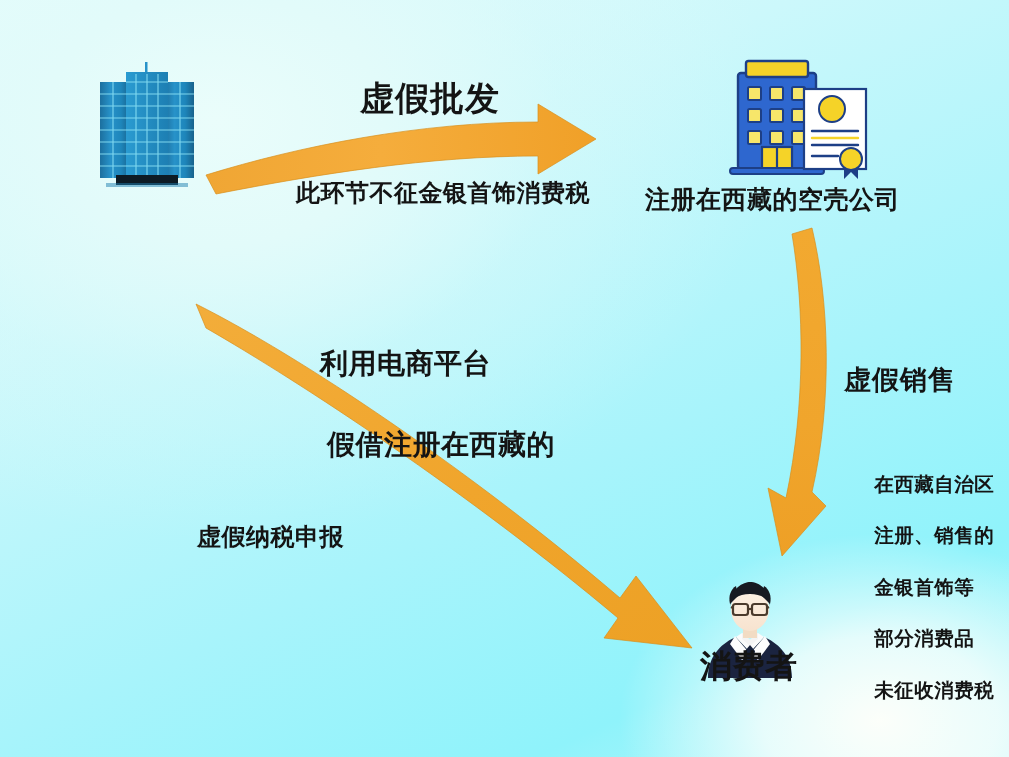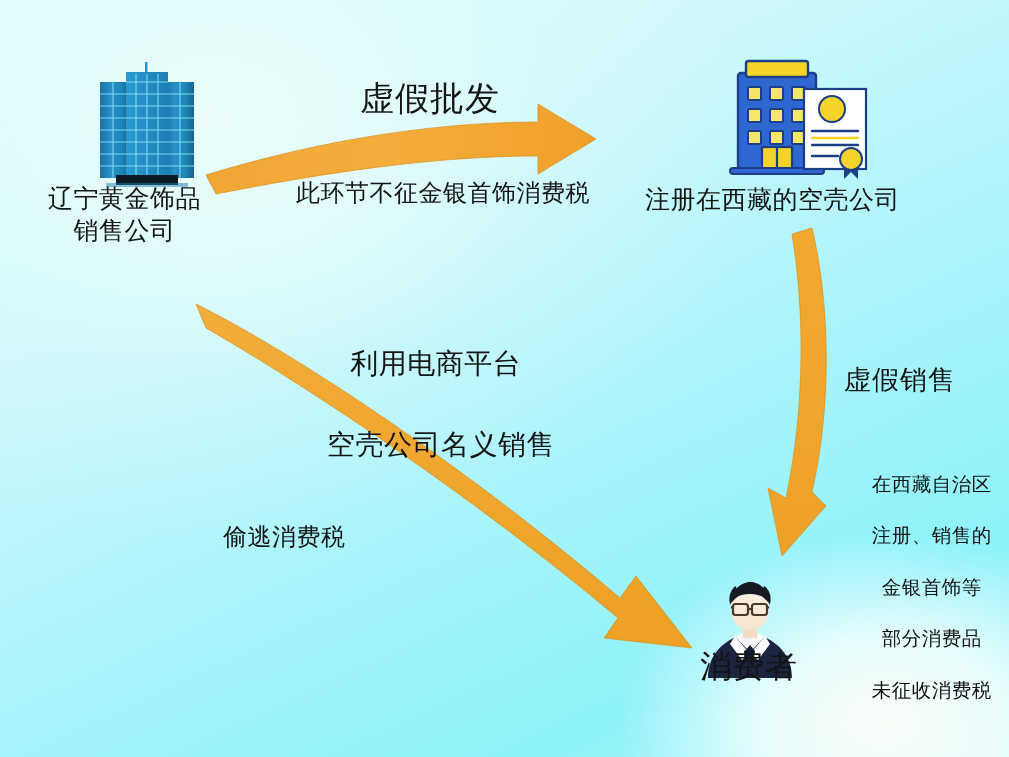--- a/index.html
+++ b/index.html
@@ -27,25 +27,24 @@
     position: absolute;
     left: 0; top: 0;
     width: 1009px;
     height: 757px;
   }
 
   
   .label {
     position: absolute;
     color: #141414;
-    font-weight: normal;
+    font-weight: bold;
     line-height: 1.18;
     white-space: pre;
     letter-spacing: 0.5px;
-    text-align: center;
   }
 
   #node-supplier-label {
     left: 48px;
     top: 183px;
     font-size: 25px;
     line-height: 1.28;
   }
 
   #top-flow-title {
@@ -260,44 +259,42 @@
       <g fill="none" stroke="#4a3a2c" stroke-width="2.2">
         <rect x="31" y="22" width="15" height="11" rx="2.5"></rect>
         <rect x="50" y="22" width="15" height="11" rx="2.5"></rect>
         <line x1="46" y1="27" x2="50" y2="27"></line>
         <line x1="29" y1="25" x2="31" y2="26"></line>
         <line x1="67" y1="25" x2="65" y2="26"></line>
       </g>
     </g>
   </svg>
 
-  <div class="label" id="node-supplier-label">辽宁黄金饰品
-销售公司</div>
 
   <div class="label" id="top-flow-title">虚假批发</div>
 
   <div class="label" id="top-flow-note">此环节不征金银首饰消费税</div>
 
   <div class="label" id="node-shell-label">注册在西藏的空壳公司</div>
 
   <div class="label" id="right-flow-title">虚假销售</div>
 
   <div class="label" id="right-flow-note">
     <span>在西藏自治区</span><br>
     <span>注册、销售的</span><br>
     <span>金银首饰等</span><br>
     <span>部分消费品</span><br>
     <span>未征收消费税</span>
   </div>
 
   <div class="label" id="mid-flow-note">
     <span>利用电商平台</span>
-    <span class="ind2">空壳公司名义销售</span>
+    <span class="ind2">假借注册在西藏的</span>
   </div>
 
   <div class="label" id="lower-flow-note">
-    <span class="ind2">偷逃消费税</span>
+    <span class="ind1">虚假纳税申报</span>
     
   </div>
 
   <div class="label" id="node-consumer-label">消费者</div>
 
 </div>
 
 </body></html>

